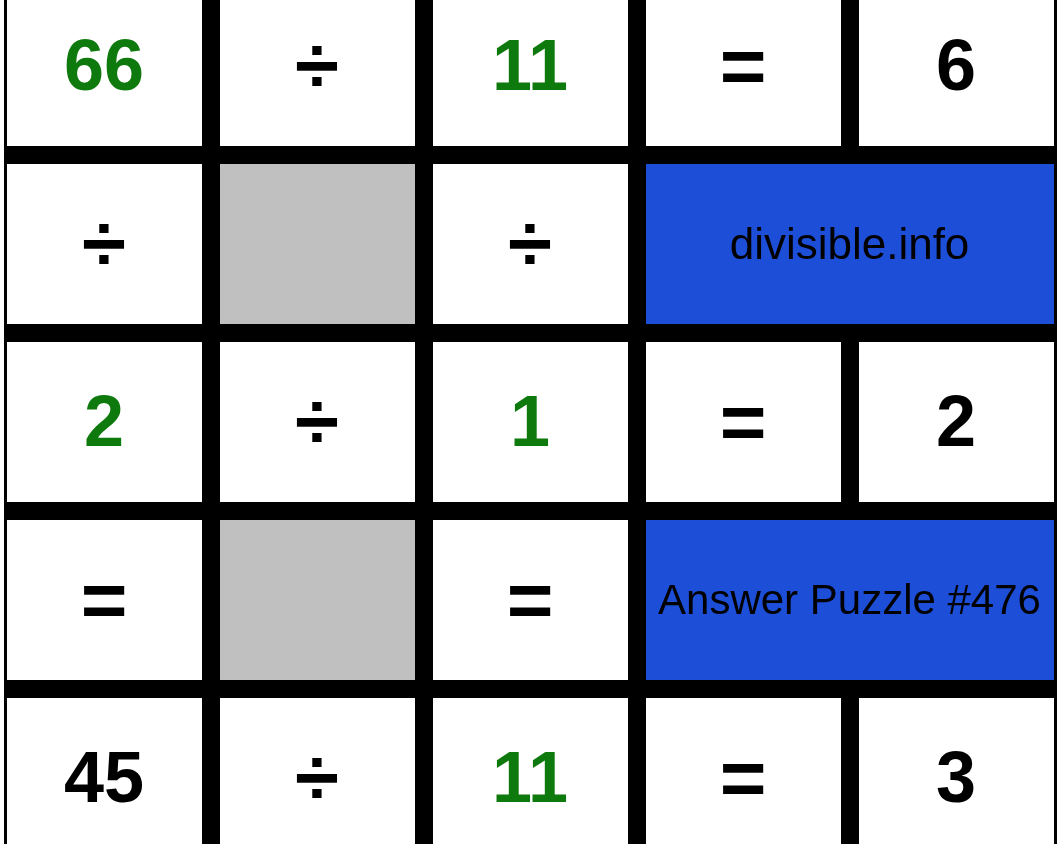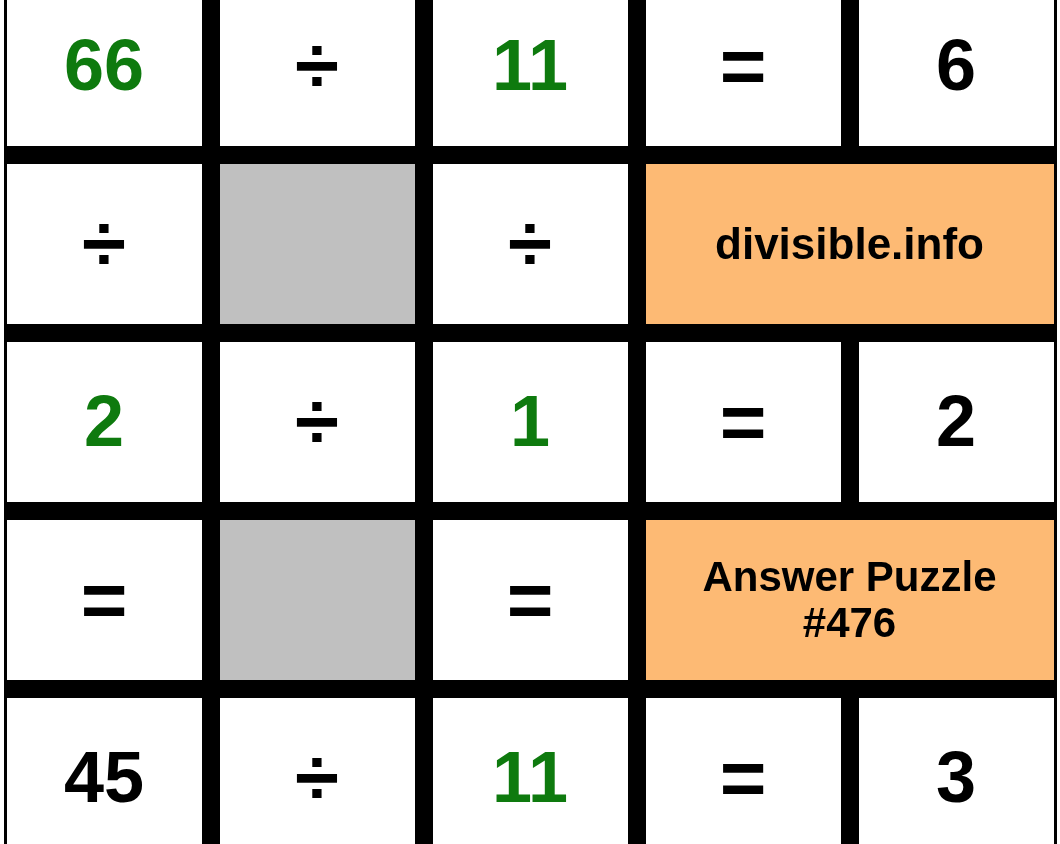--- a/index.html
+++ b/index.html
@@ -27,23 +27,23 @@
       justify-content: center;
       font-size: 72px;
       font-weight: 700;
       color: #000;
       text-align: center;
       line-height: 1.1;
     }
     .cell.green { color: #0e7a0e; }
     .cell.shaded { background: #c0c0c0; }
     .cell.info {
-      background: #fdba74;
+      background: #1d4ed8;
       font-size: 44px;
-      font-weight: 700;
+      font-weight: 400;
       grid-column: span 2;
       padding: 8px 10px;
     }
     .cell.info-small {
       font-size: 42px;
     }
     .op { font-size: 80px; font-weight: 700; }
   </style>
 </head>
 <body>

